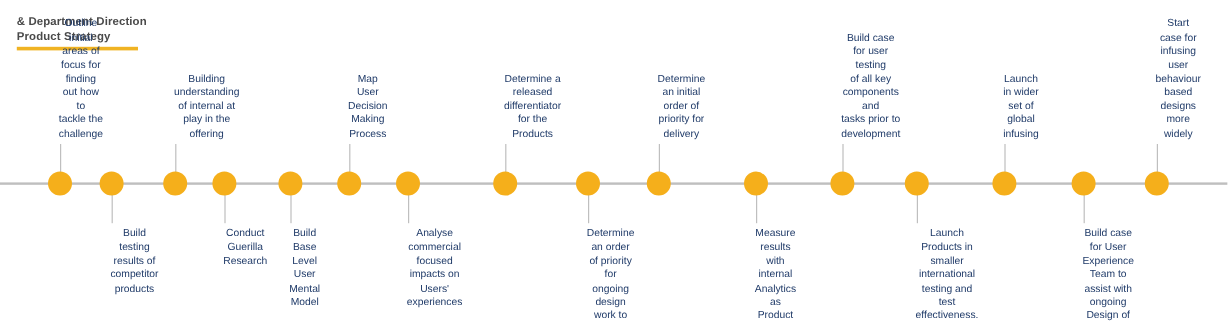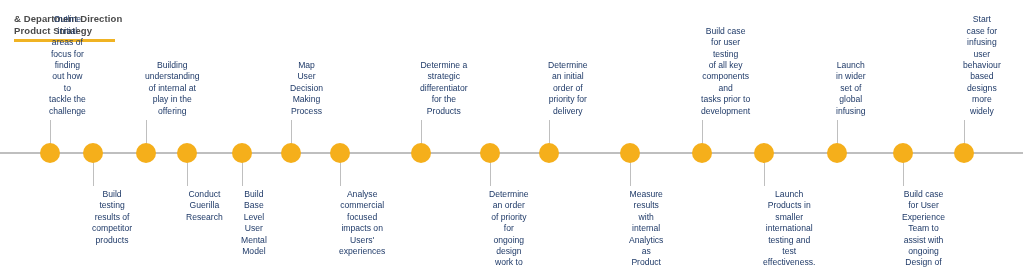--- a/index.html
+++ b/index.html
@@ -160,21 +160,21 @@
       <div class="stem down"></div>
       <div class="dot"></div>
       <div class="label below">Analyse commercial
 focused impacts on
 Users' experiences</div>
     </div>
     <div class="node" style="left: 421px;">
       <div class="stem up"></div>
       <div class="dot"></div>
       <div class="label above">Determine a
-strategic
+released
 differentiator
 for the Products</div>
     </div>
     <div class="node" style="left: 490px;">
       <div class="stem down"></div>
       <div class="dot"></div>
       <div class="label below">Determine an order
 of priority for ongoing
 design work to support
 Strategic direction</div>

